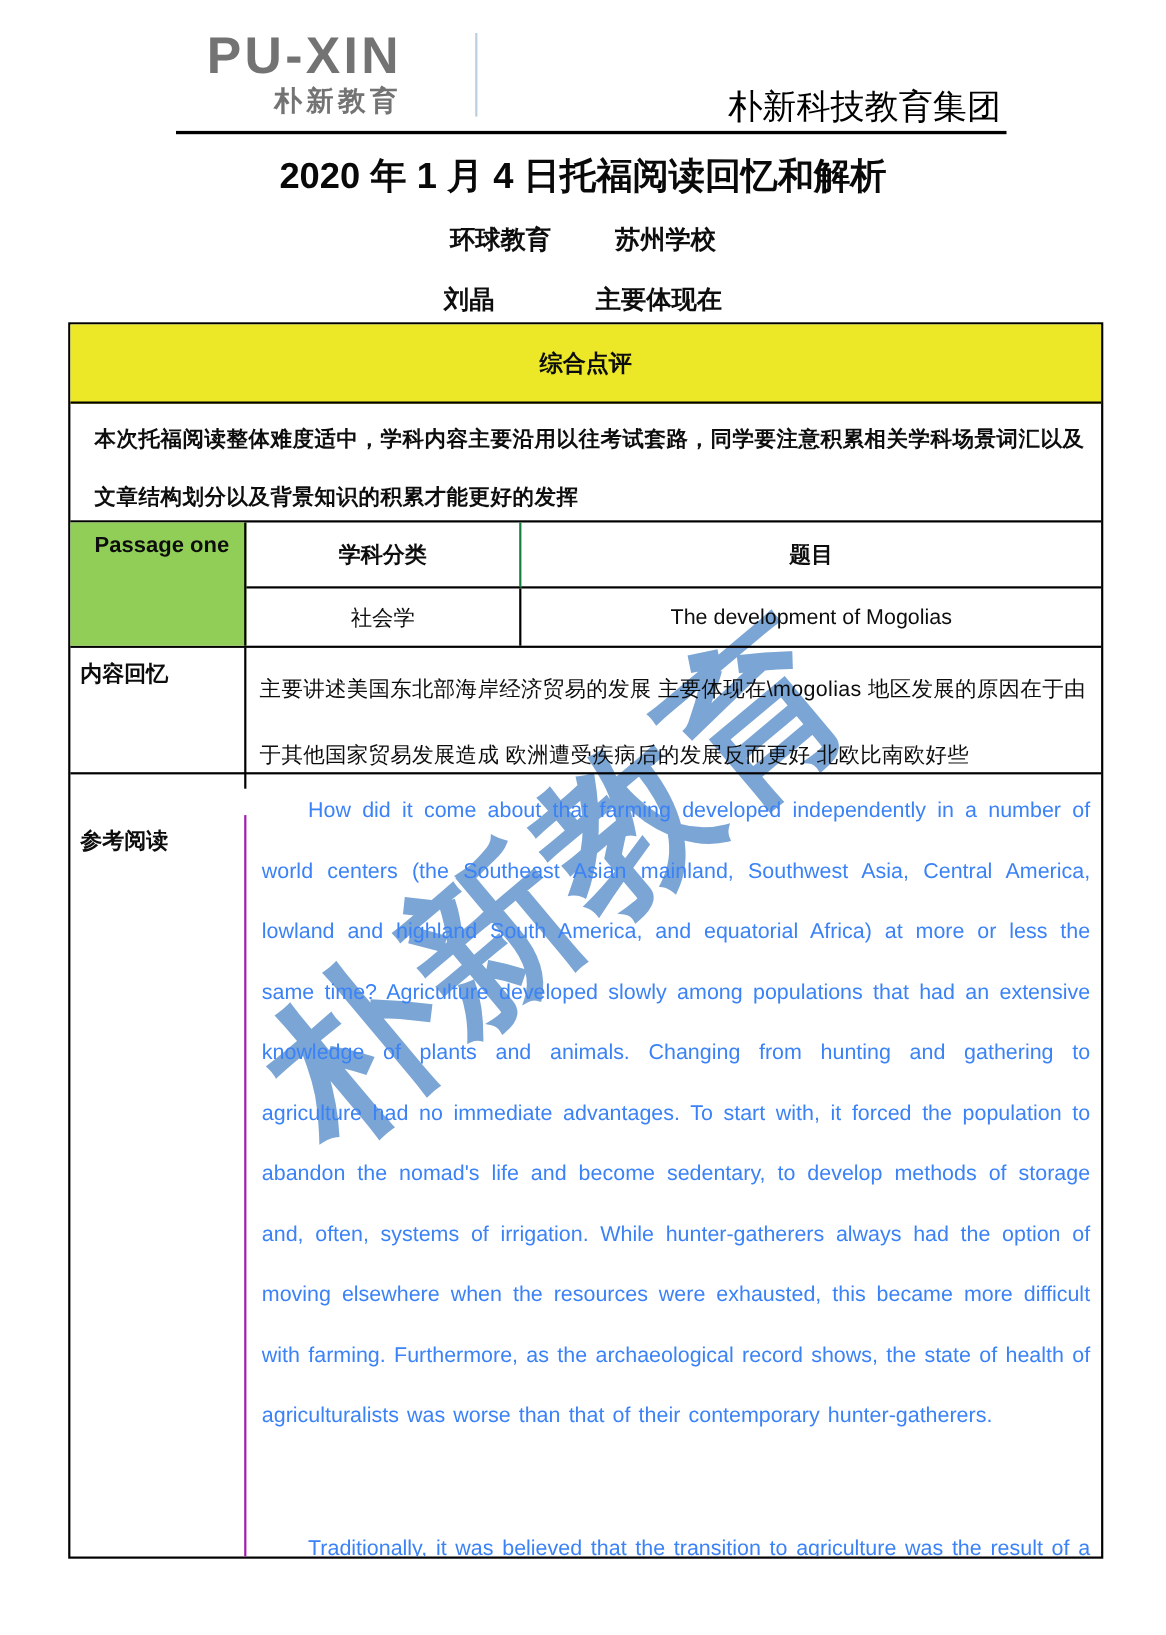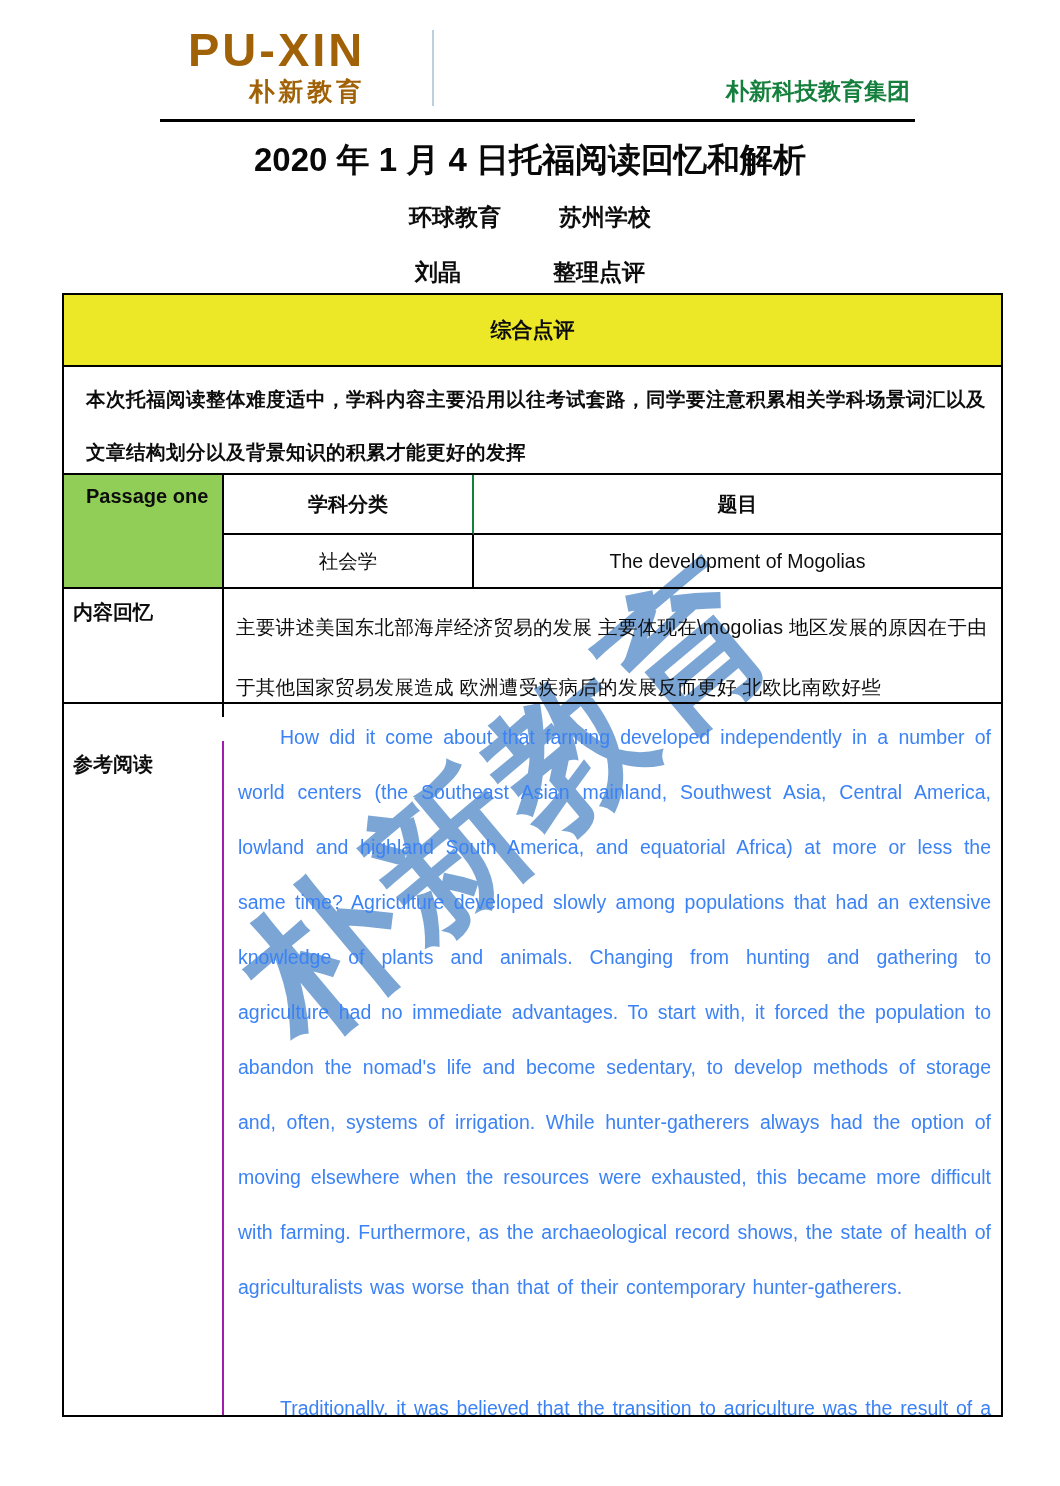--- a/index.html
+++ b/index.html
@@ -1,25 +1,25 @@
 <!DOCTYPE html>
 <html><head>
 <meta charset="utf-8">
 <style>
   * { margin:0; padding:0; box-sizing:border-box; }
   html,body { width:1060px; height:1486px; background:#ffffff; overflow:hidden;
               font-family:"Liberation Sans","DejaVu Sans",sans-serif; color:#0d0d0d; }
   .page { position:relative; width:1060px; height:1486px; background:#ffffff; }
 
   
-  .logo { position:absolute; left:188px; top:26px; z-index:3; color:#a16207; }
+  .logo { position:absolute; left:188px; top:26px; z-index:3; color:#737373; }
   .logo-main { font-size:47px; font-weight:800; letter-spacing:3px; line-height:1.0; }
   .logo-sub  { font-size:25px; font-weight:700; text-align:right; letter-spacing:4px; margin-top:2px; }
   .logo-divider { position:absolute; left:432px; top:30px; width:2px; height:76px; background:#bccfdd; z-index:3; }
-  .org-title { position:absolute; right:150px; top:76px; font-size:23px; font-weight:700; color:#15803d; z-index:3; }
+  .org-title { position:absolute; right:150px; top:76px; font-size:31px; font-weight:400; color:#000000; z-index:3; }
   .head-rule { position:absolute; left:160px; top:119px; width:755px; height:3px; background:#000; z-index:3; }
 
   .doc-title { position:absolute; left:0; top:138px; width:1060px; text-align:center;
                font-size:33px; font-weight:800; color:#090909; z-index:3; }
   .sub1 { position:absolute; left:0; top:202px; width:1060px; display:flex; justify-content:center; gap:58px;
           font-size:23px; font-weight:800; z-index:3; }
   .sub2 { position:absolute; left:0; top:257px; width:1060px; display:flex; justify-content:center; gap:92px;
           font-size:23px; font-weight:800; z-index:3; }
 
   
@@ -70,21 +70,21 @@
   <div class="org-title">朴新科技教育集团</div>
   <div class="head-rule"></div>
 
   <div class="doc-title">2020 年 1 月 4 日托福阅读回忆和解析</div>
   <div class="sub1">
     <span>环球教育</span>
     <span>苏州学校</span>
   </div>
   <div class="sub2">
     <span>刘晶</span>
-    <span>整理点评</span>
+    <span>主要体现在</span>
   </div>
 
   <div class="watermark">朴新教育</div>
 
   <div class="tbl">
 
     <div class="row-summary-header">综合点评</div>
 
     <div class="row-summary-text">本次托福阅读整体难度适中，学科内容主要沿用以往考试套路，同学要注意积累相关学科场景词汇以及文章结构划分以及背景知识的积累才能更好的发挥</div>
 

